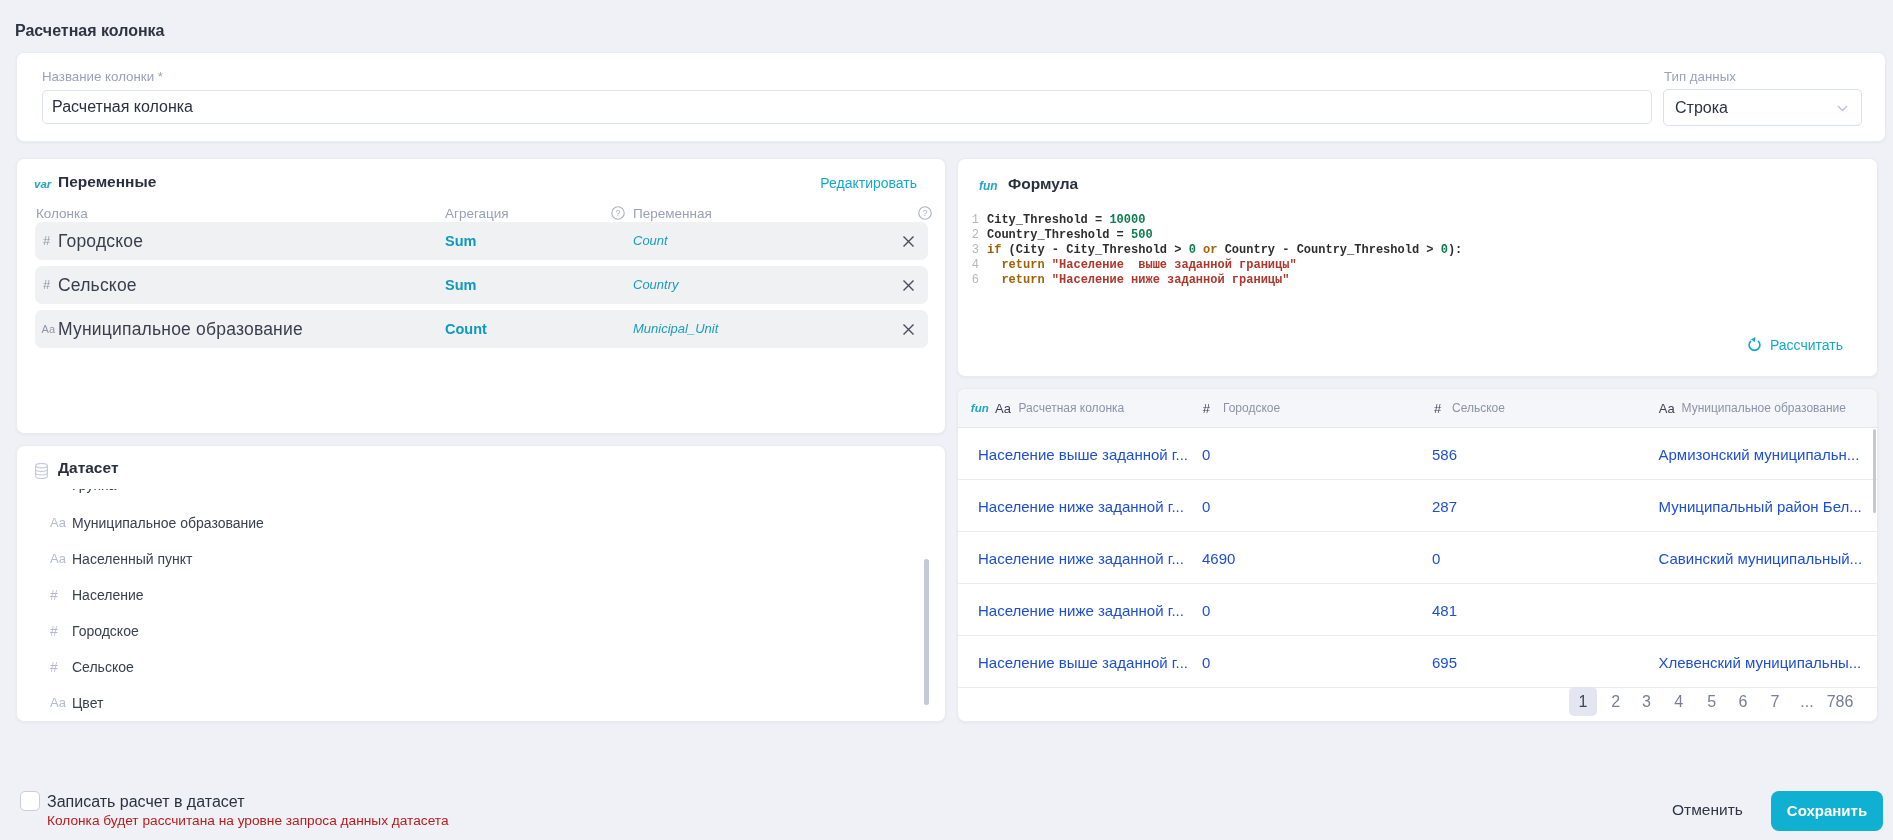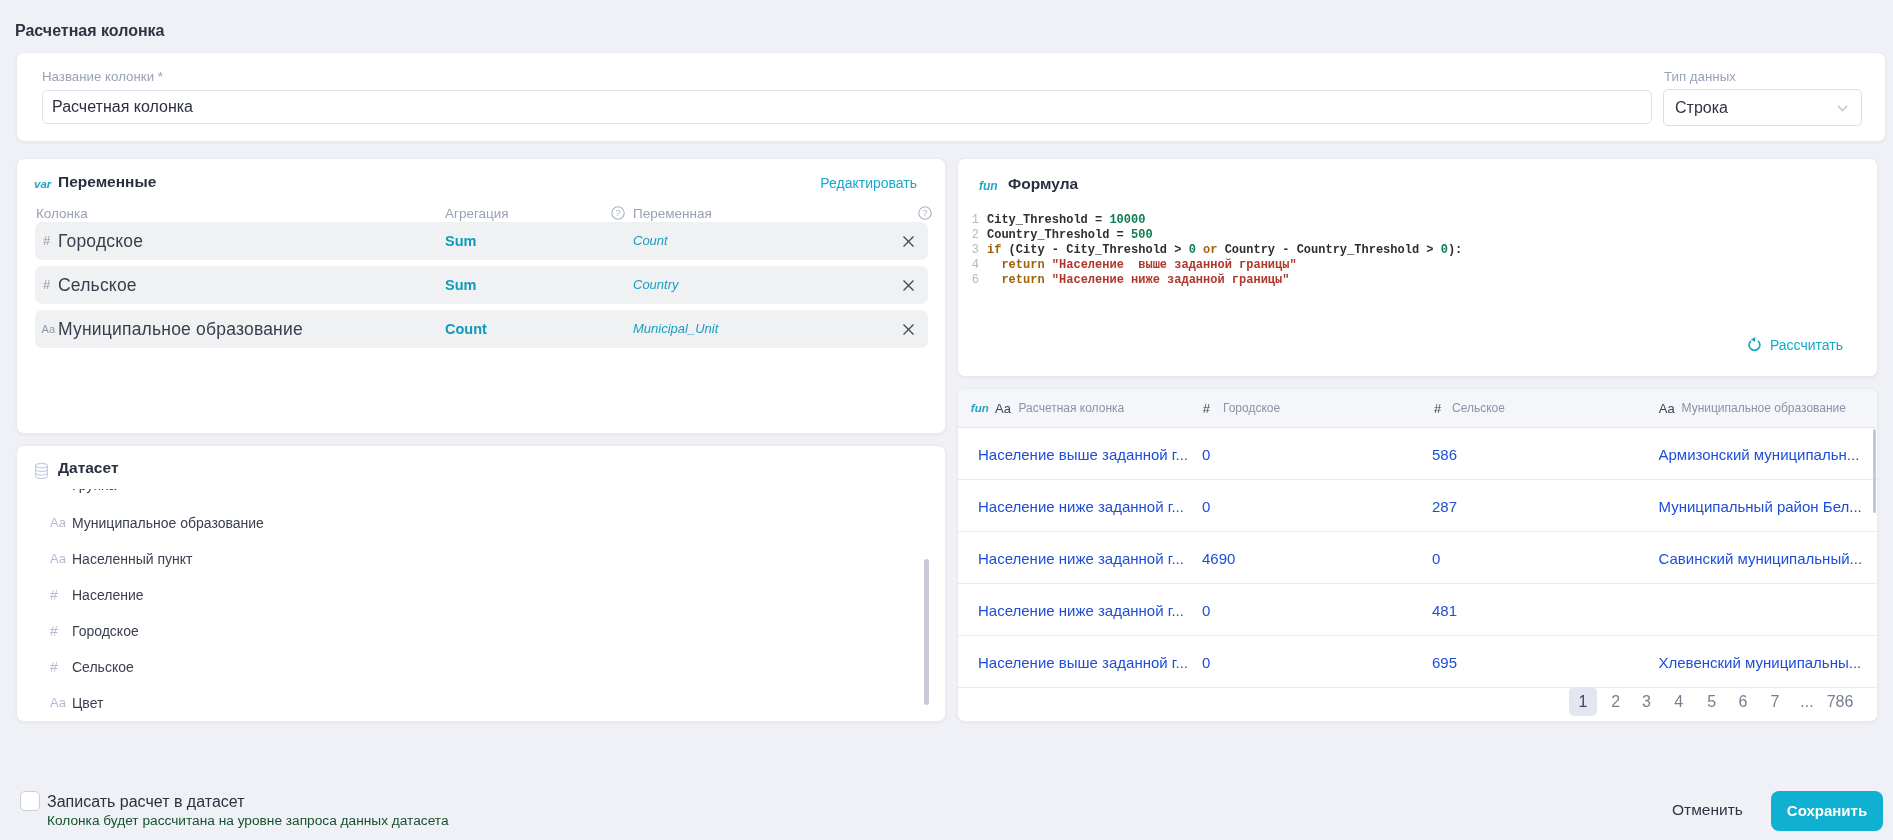--- a/index.html
+++ b/index.html
@@ -51,21 +51,21 @@
 #thead .hicon { font-size:13px; color:#3d4354; }
 #thead .hlbl { font-size:12px; color:#8b93a8; }
 .trow { position:absolute; left:0; width:919px; height:52px; border-bottom:1px solid #e9ebf1; }
 .trow .c { position:absolute; top:0; line-height:54px; font-size:15px; color:#1d4ed8; white-space:nowrap; }
 #pager { position:absolute; left:0; top:298px; width:921px; height:30px; }
 #pager .pg { position:absolute; top:0; width:28px; height:29px; line-height:29px; text-align:center; font-size:16px; color:#767e95; }
 #pager .active { background:#e3e6f0; border-radius:5px; color:#3f4659; }
 
 #chk { position:absolute; left:20px; top:791px; width:20px; height:20px; border:1px solid #c7cede; border-radius:5px; background:#fff; }
 #chklbl { position:absolute; left:47px; top:794px; font-size:16px; line-height:16px; color:#2b3140; }
-#chksub { position:absolute; left:47px; top:814px; font-size:13.7px; line-height:14px; color:#14532d; }
+#chksub { position:absolute; left:47px; top:814px; font-size:13.7px; line-height:14px; color:#b91c1c; }
 #cancel { position:absolute; left:1672px; top:802px; font-size:15.5px; line-height:16px; color:#2f3545; }
 #save { position:absolute; left:1771px; top:791px; width:112px; height:40px; background:#0fb0d2; border-radius:8px; color:#fff; font-size:15px; font-weight:bold; text-align:center; line-height:40px; }
 </style>
 </head>
 <body>
 <h1 class="title">Расчетная колонка</h1>
 
 <div class="card" id="topcard">
   <div class="lbl" style="left:25px; top:16px;">Название колонки *</div>
   <div id="nameInput">Расчетная колонка</div>

